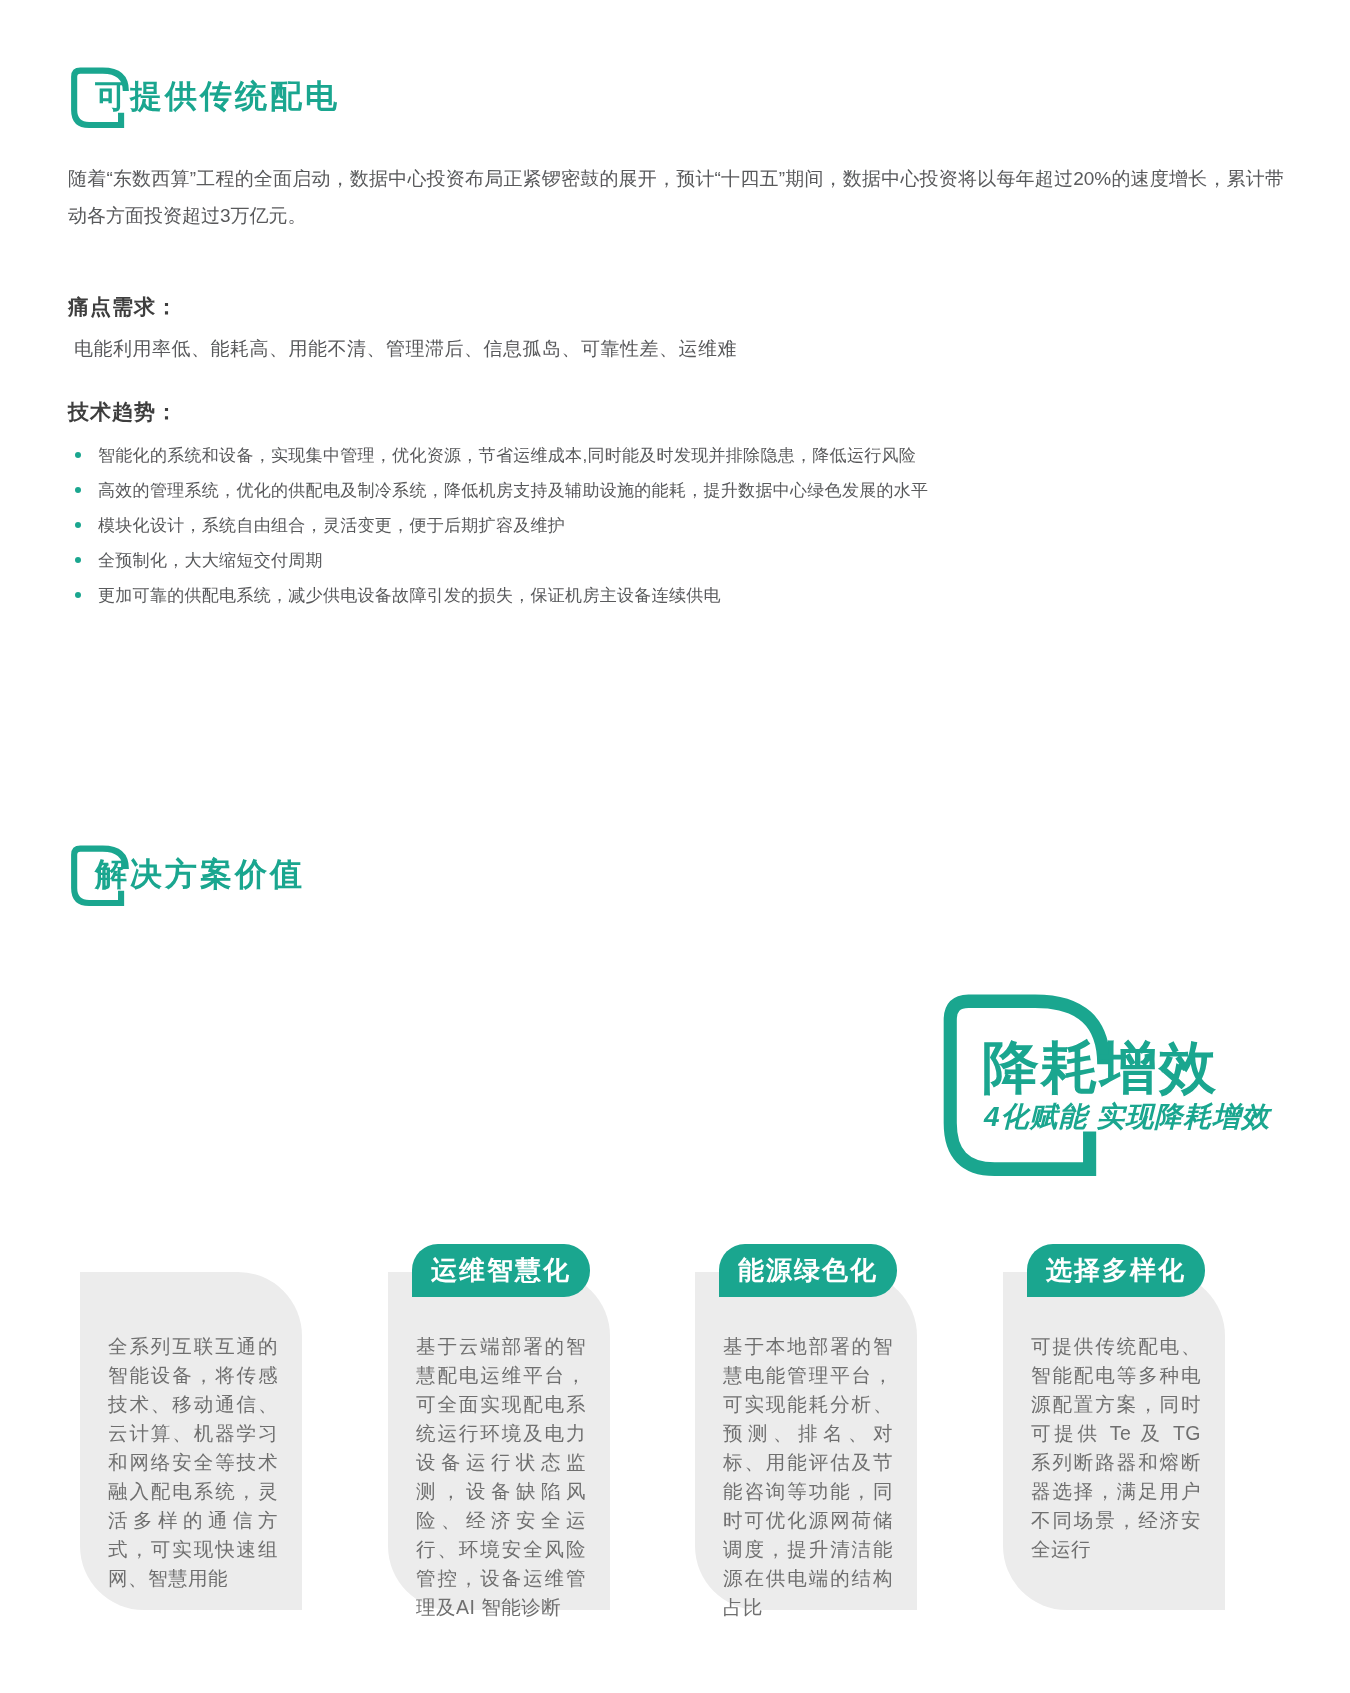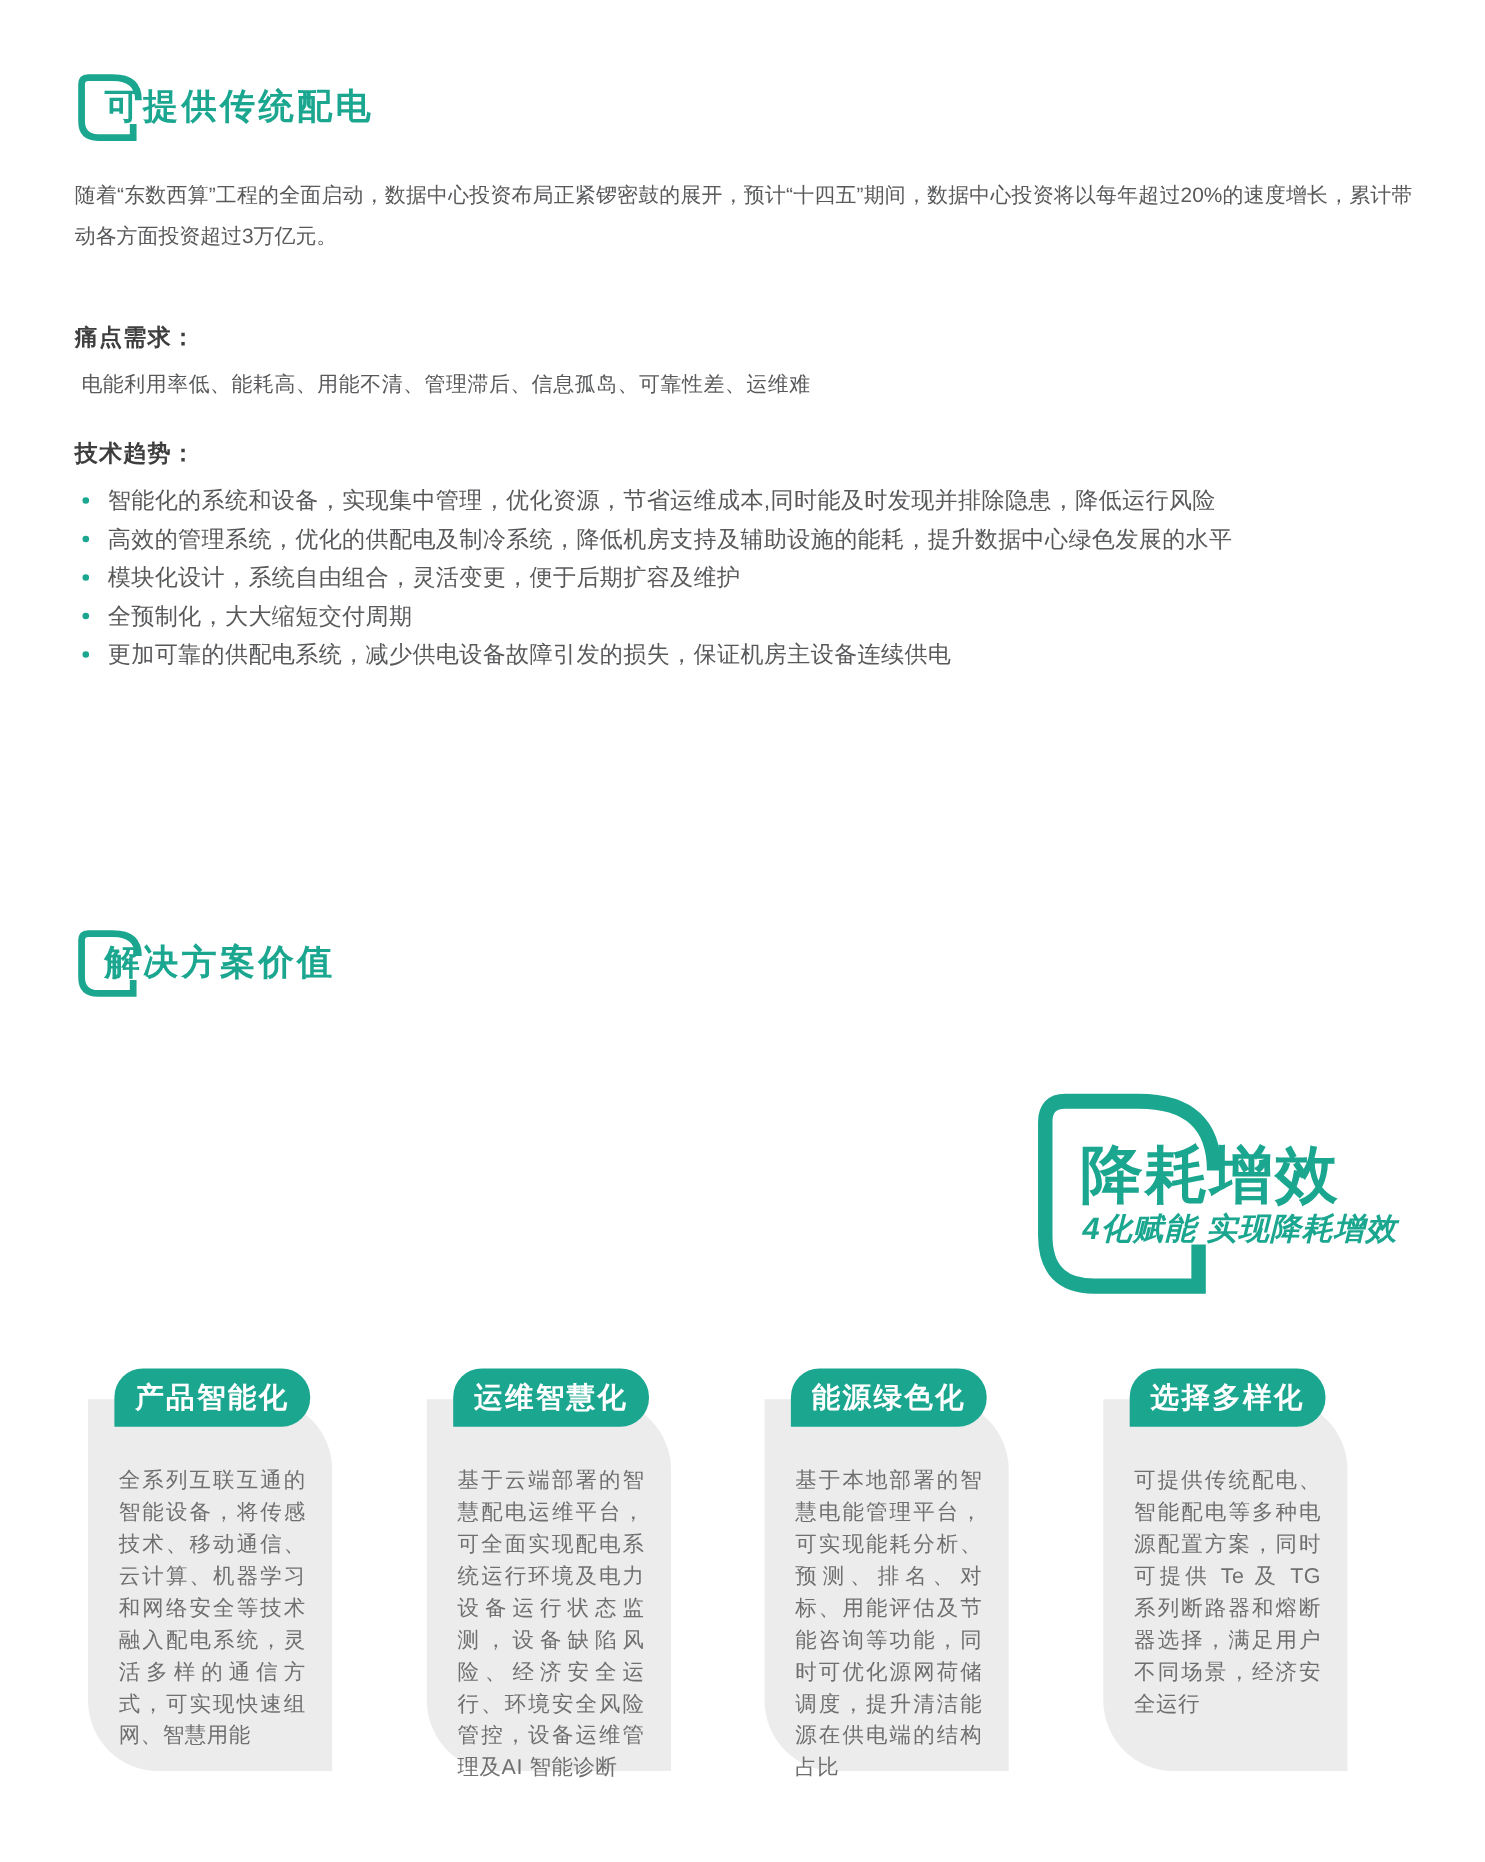--- a/index.html
+++ b/index.html
@@ -37,21 +37,21 @@
   .pain-text{
     position:absolute;left:74px;top:336px;
     font-size:19px;color:var(--text-body);letter-spacing:.5px;white-space:nowrap;
   }
 
   .trend-list{
     position:absolute;left:68px;top:438px;list-style:none;
   }
   .trend-list li{
     position:relative;padding-left:30px;line-height:35px;
-    font-size:21px;color:var(--text-body);letter-spacing:.3px;white-space:nowrap;
+    font-size:17px;color:var(--text-body);letter-spacing:.3px;white-space:nowrap;
   }
   .trend-list li::before{
     content:"";position:absolute;left:7px;top:14px;
     width:6px;height:6px;border-radius:50%;background:var(--teal);
   }
 
   .desc{
     position:absolute;left:68px;top:943px;width:586px;
     font-size:19px;line-height:42px;color:var(--text-body);
     text-align:justify;
@@ -119,21 +119,20 @@
   <svg class="bracket" style="left:926px;top:976px;" width="202" height="210" viewBox="0 0 100 100" preserveAspectRatio="none" aria-hidden="true">
     <path d="M88 42 Q88 12 54 12 L21 12 Q12 12 12 21 L12 70 Q12 92 34 92 L81 92 L81 74" fill="none" stroke="currentColor" stroke-width="6.5"></path>
   </svg>
   <h2 class="callout-title">降耗增效</h2>
   <p class="callout-subtitle">4化赋能 实现降耗增效</p>
 
   <article class="card" style="left:80px;">
     <div class="card-body">
       <p>全系列互联互通的智能设备，将传感技术、移动通信、云计算、机器学习和网络安全等技术融入配电系统，灵活多样的通信方式，可实现快速组网、智慧用能</p>
     </div>
-    <div class="card-badge">产品智能化</div>
   </article>
 
   <article class="card" style="left:388px;">
     <div class="card-body">
       <p>基于云端部署的智慧配电运维平台，可全面实现配电系统运行环境及电力设备运行状态监测，设备缺陷风险、经济安全运行、环境安全风险管控，设备运维管理及AI 智能诊断</p>
     </div>
     <div class="card-badge">运维智慧化</div>
   </article>
 
   <article class="card" style="left:695px;">

